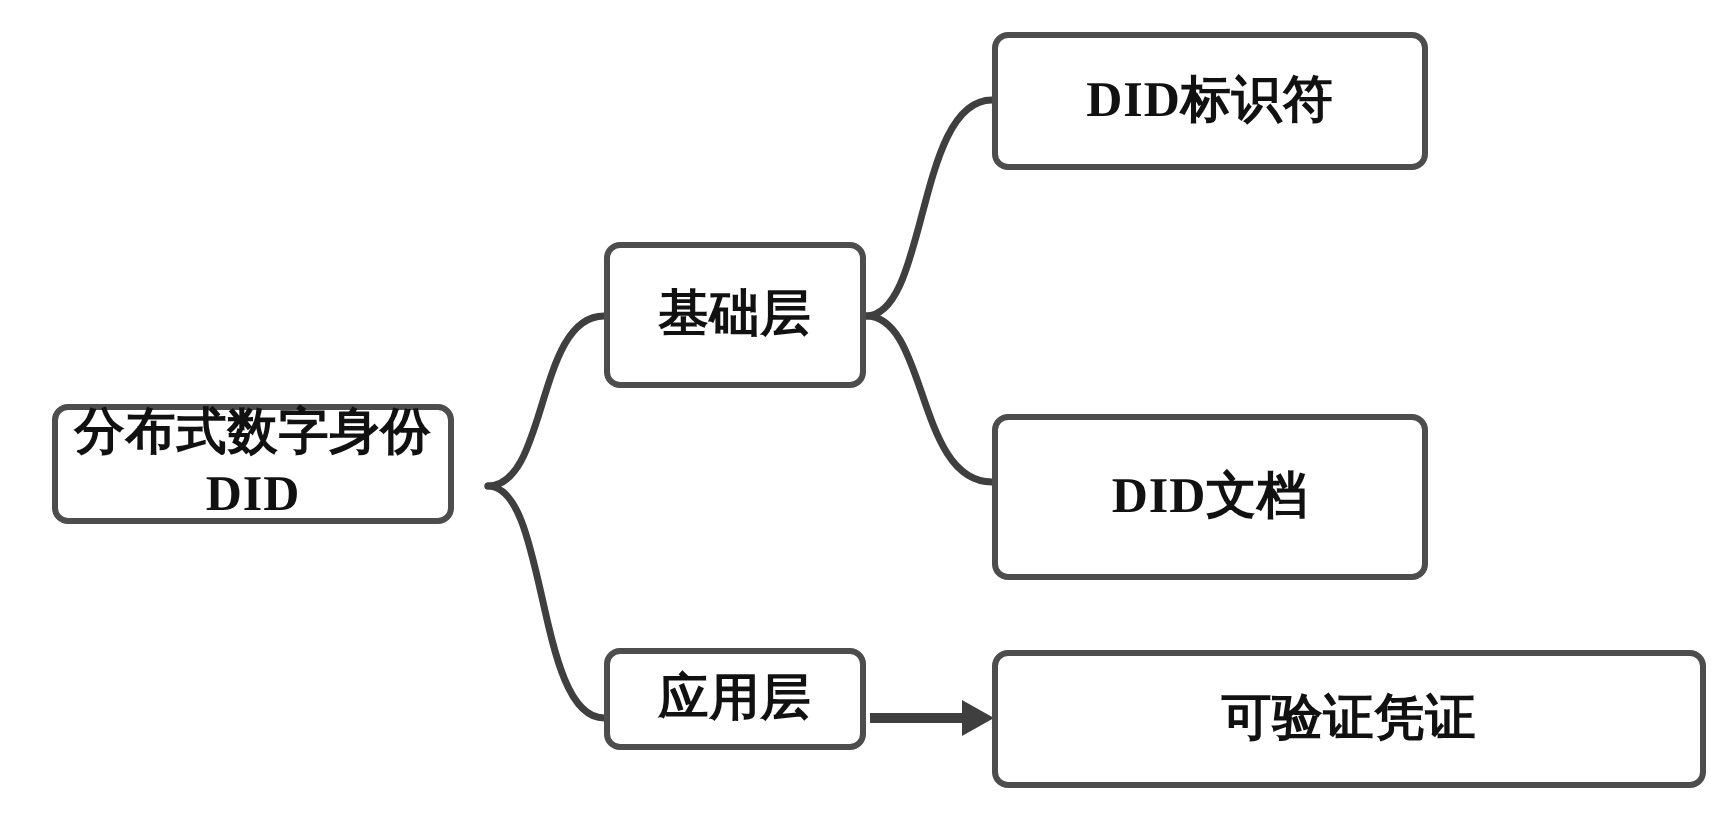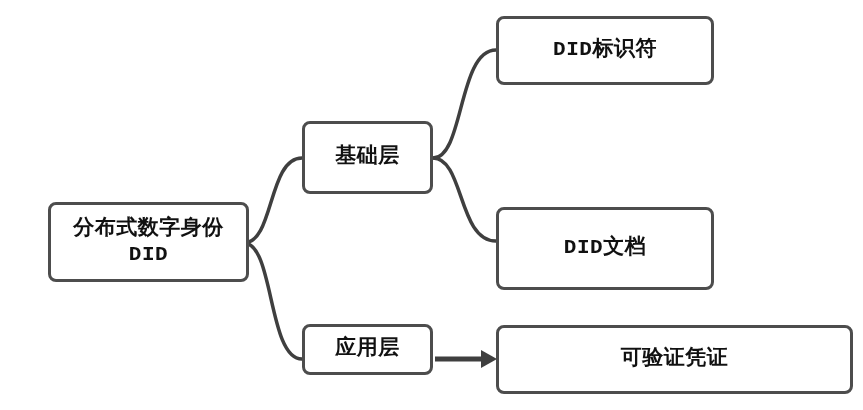--- a/index.html
+++ b/index.html
@@ -24,26 +24,25 @@
     display: flex;
     flex-direction: column;
     align-items: center;
     justify-content: center;
     text-align: center;
     color: #111111;
     font-weight: bold;
     z-index: 2;
   }
   .node .label {
-    font-size: 21px;
+    font-size: 25px;
     line-height: 1.25;
     letter-spacing: 0.5px;
-    font-family: Liberation Mono, monospace;
   }
-  .node-root        { left: 48px;  top: 202px; width: 201px; height: 80px; }
+  .node-root        { left: 26px;  top: 202px; width: 201px; height: 60px; }
   .node-foundation  { left: 302px; top: 121px; width: 131px; height: 73px; }
   .node-application { left: 302px; top: 324px; width: 131px; height: 51px; }
   .node-identifier  { left: 496px; top: 16px;  width: 218px; height: 69px; }
   .node-document    { left: 496px; top: 207px; width: 218px; height: 83px; }
   .node-credential  { left: 496px; top: 325px; width: 357px; height: 69px; text-align: center; }
   .connector-layer {
     position: absolute;
     left: 0;
     top: 0;
     width: 863px;

